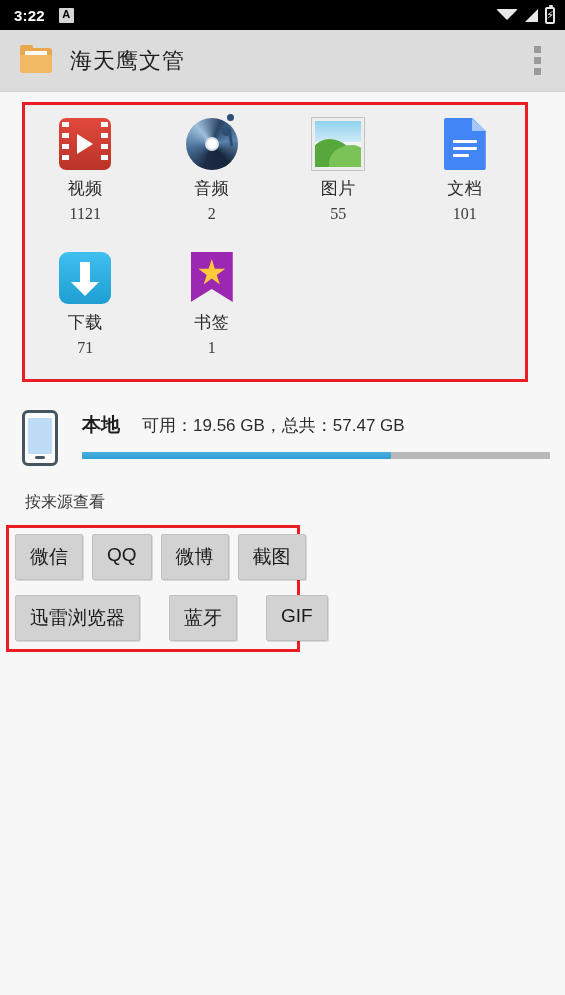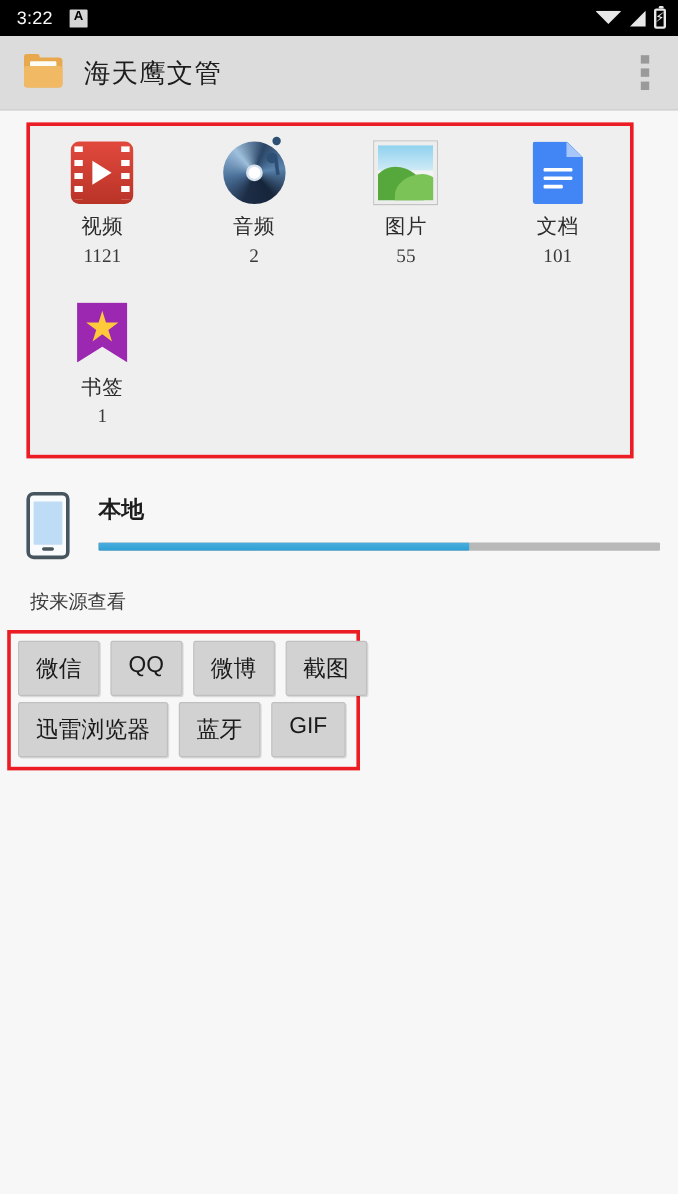--- a/index.html
+++ b/index.html
@@ -12,21 +12,21 @@
 
   
   .statusbar {
     height: 30px; width: 100%;
     background: #000;
     display: flex; align-items: center;
     padding: 0 10px 0 14px;
     color: #fff;
   }
   .sb-time {
-    font-size: 15px; font-weight: normal; letter-spacing: .2px;
+    font-size: 15px; font-weight: bold; letter-spacing: .2px;
     color: #fafafa;
   }
   .sb-ime {
     margin-left: 14px;
     width: 15px; height: 15px;
     background: #d6d6d6;
     color: #000;
     font-size: 11px; font-weight: bold;
     line-height: 13px; text-align: center;
     border-radius: 1px;
@@ -332,21 +332,21 @@
   }
   .chips-wrap {
     position: relative;
     margin: 12px 0 0 6px;
     width: 294px;
     border: 3px solid #ec1c24;
     padding: 6px 0 8px 6px;
     background: transparent;
   }
   .chip-row { display: flex; }
-  .chip-row + .chip-row { margin-top: 5px; }
+  .chip-row + .chip-row { margin-top: 15px; gap: 20px; }
   .chip {
     background: #d2d2d2;
     border: 1px solid #c0c0c0;
     box-shadow: 1px 1px 0 rgba(0,0,0,0.12);
     border-radius: 2px;
     font-size: 19px; color: #1a1a1a;
     padding: 9px 14px;
     margin-right: 9px;
     white-space: nowrap;
     font-family: "Liberation Sans", "DejaVu Sans", sans-serif;
@@ -420,20 +420,27 @@
           <span class="fold"></span>
           <span class="ln l1"></span>
             <span class="ln l2"></span>
             <span class="ln l3"></span>
         </div>
       </div>
       <div class="lbl">文档</div>
       <div class="cnt">101</div>
     </div>
 
+    <div class="cell">
+      <div class="icn ic-down">
+          <span class="arr"></span>
+        </div>
+      <div class="lbl">下载</div>
+      <div class="cnt">71</div>
+    </div>
 
 
 
     <div class="cell">
       <div class="icn">
         <div class="ic-book">
             <span class="star"></span>
           </div>
       </div>
       <div class="lbl">书签</div>
@@ -444,20 +451,21 @@
 </div>
 
 <div class="storage">
   <div class="phone-icon">
     <span class="screen"></span>
       <span class="home"></span>
   </div>
   <div class="storage-right">
     <div class="storage-line">
       <span class="storage-name">本地</span>
+      <span class="storage-detail">可用：19.56 GB，总共：57.47 GB</span>
     </div>
     <div class="bar">
       <div class="fill" id="storage-fill" style="width: 66%;"></div>
     </div>
   </div>
 </div>
 
 <div class="sec-title">按来源查看</div>
 
 <div class="chips-wrap">

